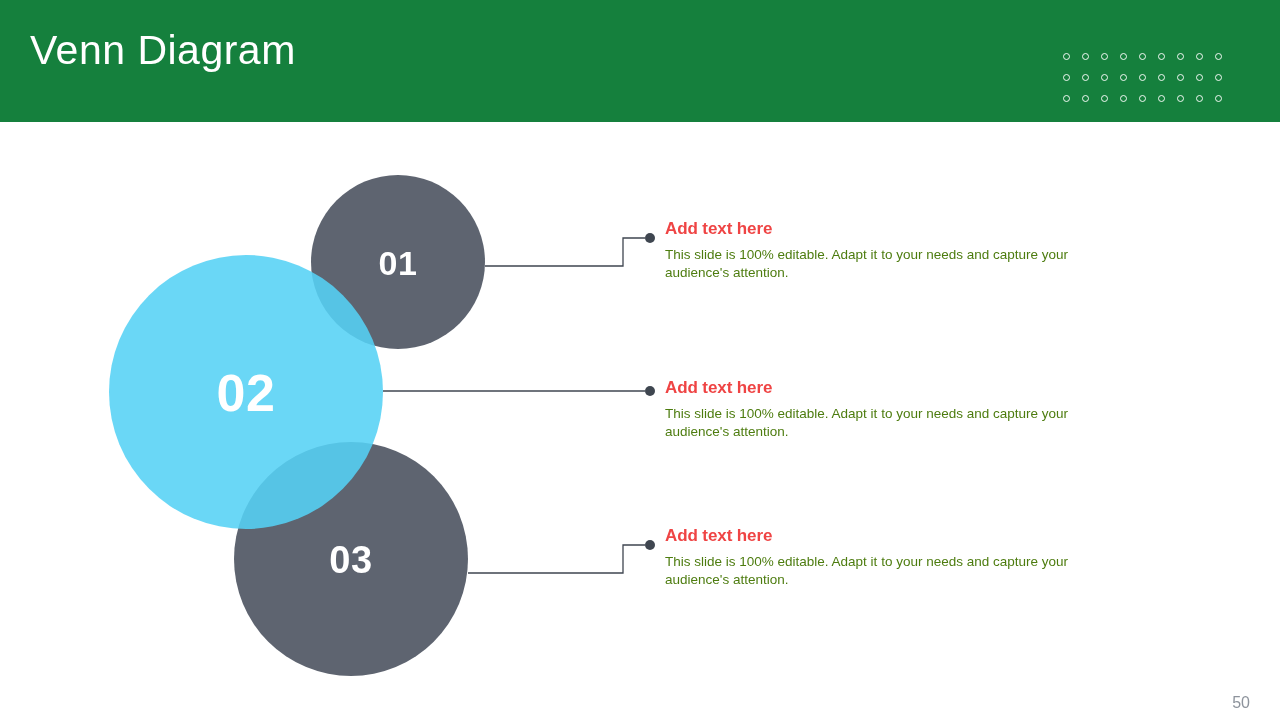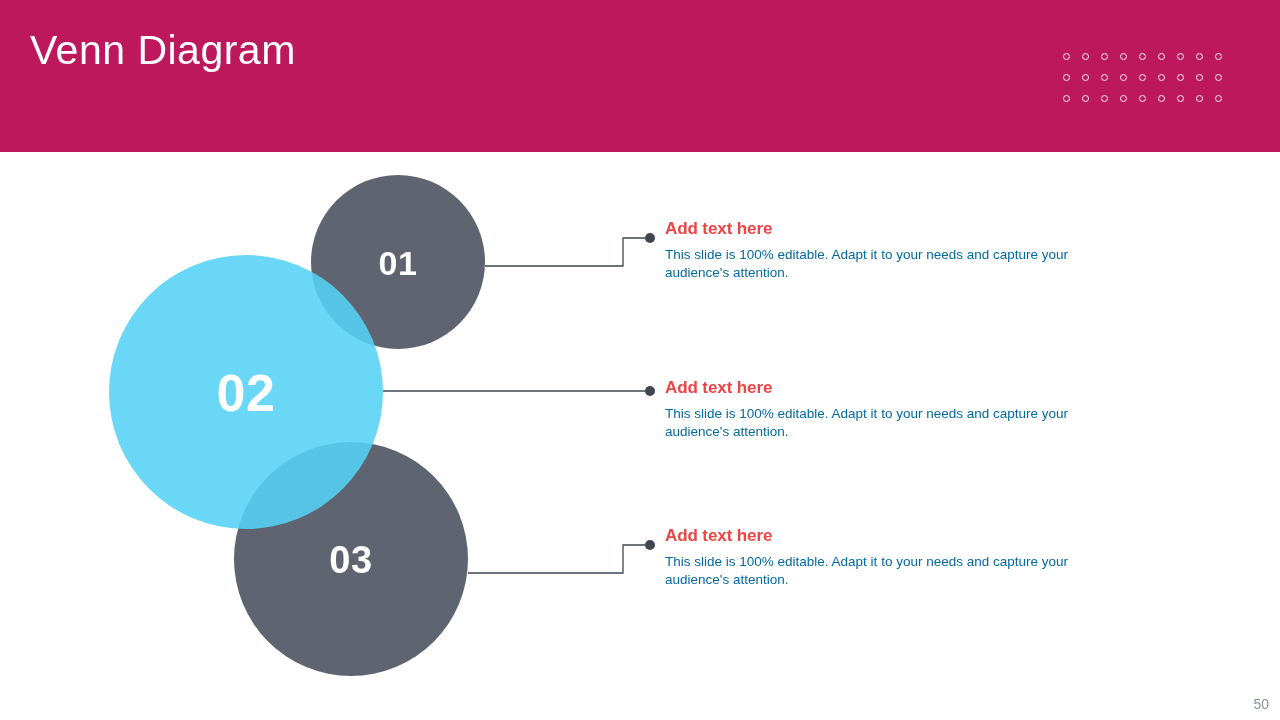--- a/index.html
+++ b/index.html
@@ -18,22 +18,22 @@
     background: #ffffff;
     overflow: hidden;
   }
 
   
   .header {
     position: absolute;
     left: 0;
     top: 0;
     width: 1280px;
-    height: 152px;
-    background: #be185d;
+    height: 122px;
+    background: #15803d;
   }
   .header-title {
     position: absolute;
     left: 30px;
     top: 26px;
     font-size: 41px;
     font-weight: 300;
     letter-spacing: 0.5px;
     color: #ffffff;
     white-space: nowrap;
@@ -100,32 +100,32 @@
   .item-heading {
     font-size: 17px;
     font-weight: bold;
     color: #ef4444;
     letter-spacing: -0.1px;
     margin: 0 0 6px 0;
     line-height: 1.3;
   }
   .item-body {
     font-size: 13.5px;
-    color: #0369a1;
+    color: #4d7c0f;
     line-height: 1.35;
     margin: 0;
     max-width: 440px;
   }
 
   
   .page-number {
     position: absolute;
-    right: 11px;
+    right: 30px;
     bottom: 8px;
-    font-size: 14px;
+    font-size: 16px;
     color: #8d939c;
   }
 </style>
 </head>
 <body>
 
 <div class="slide">
 
   <div class="header">
     <div class="header-title">Venn Diagram</div>

